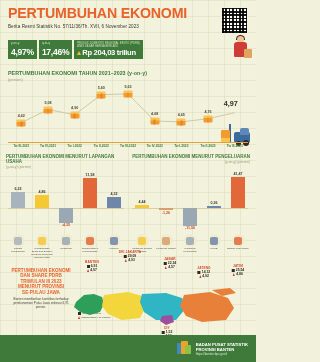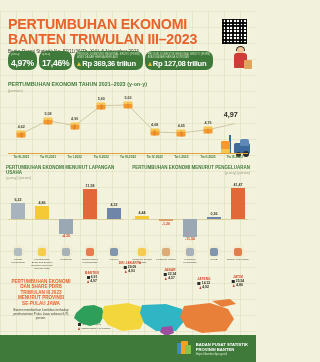--- a/index.html
+++ b/index.html
@@ -10,21 +10,20 @@
     position: relative;
     overflow: hidden;
   }
   .page {
     position: absolute;
     inset: 0;
     background:
       linear-gradient(to right, rgba(200,205,160,.30) 1px, transparent 1px) 0 0/16px 16px,
       linear-gradient(to bottom, rgba(200,205,160,.30) 1px, transparent 1px) 0 0/16px 16px,
       #f3f2dd;
-    margin-top: 11px;
   }
 
   
   .hdr { position: absolute; left: 8px; top: 6px; right: 8px; }
   .title-1, .title-2 {
     color: #e8622a;
     font-weight: bold;
     font-size: 14.2px;
     letter-spacing: -0.2px;
     line-height: 14.5px;
@@ -43,21 +42,21 @@
       repeating-linear-gradient(90deg,#1d1d1b 0 1.7px,#fff 1.7px 3.4px),
       repeating-linear-gradient(0deg,#1d1d1b 0 1.7px,#fff 1.7px 3.4px);
     background-blend-mode: multiply;
     border: 1px solid #f3f2dd;
   }
 
   
   .stats { position: absolute; left: 8px; top: 40px; display: flex; gap: 2px; align-items: stretch; }
   .pill {
     background: #3f7a3a;
-    border-radius: 7px;
+    border-radius: 0;
     padding: 1.5px 3px 2px 3px;
     color: #fff;
     display: flex; flex-direction: column; justify-content: space-between;
     min-height: 17px;
   }
   .pill .cap { font-size: 2.9px; color: #cfe2bf; line-height: 3.4px; letter-spacing: .1px; }
   .pill .val { font-weight: bold; font-size: 8.6px; line-height: 9px; letter-spacing: -.3px; white-space: nowrap; }
   .pill.wide .cap { font-size: 2.6px; }
   .pill.wide .val { font-size: 7.6px; display: flex; align-items: center; gap: 1px; }
   .tri-up {
@@ -161,48 +160,39 @@
   .bps-text .b2 { font-size: 4.2px; font-weight: bold; line-height: 5px; }
   .bps-text .b3 { font-size: 3px; line-height: 4px; color: #d6e8cf; }
 </style>
 </head>
 <body>
 
 <div class="page">
 
   <div class="hdr">
     <div class="title-1">PERTUMBUHAN EKONOMI</div>
-    <div class="title-2">BANTEN TRIWULAN III–2023</div>
     <div class="subtitle">Berita Resmi Statistik No. 57/11/36/Th. XVII, 6 November 2023</div>
     <div class="qr"></div>
   </div>
 
   <div class="stats">
     <div class="pill">
       <div class="cap">y-on-y</div>
       <div class="val">4,97%</div>
     </div>
     <div class="pill">
       <div class="cap">q-to-q</div>
       <div class="val">17,46%</div>
     </div>
     <div class="pill wide">
       <div class="cap">PRODUK DOMESTIK REGIONAL BRUTO (PDRB)</div>
       <div class="cap">ATAS DASAR HARGA BERLAKU</div>
       <div class="val">
         <span class="tri-up"></span>
-        <span>Rp 369,36 triliun</span>
-      </div>
-    </div>
-    <div class="pill wide">
-      <div class="cap">PRODUK DOMESTIK REGIONAL BRUTO (PDRB)</div>
-      <div class="cap">ATAS DASAR HARGA KONSTAN</div>
-      <div class="val">
-        <span class="tri-up"></span>
-        <span>Rp 127,08 triliun</span>
+        <span>Rp 204,03 triliun</span>
       </div>
     </div>
   </div>
   <div class="mascot">
     <div class="m-hair"></div>
     <div class="m-head"></div>
     <div class="m-body"></div>
     <div class="m-bag"></div>
   </div>
 

